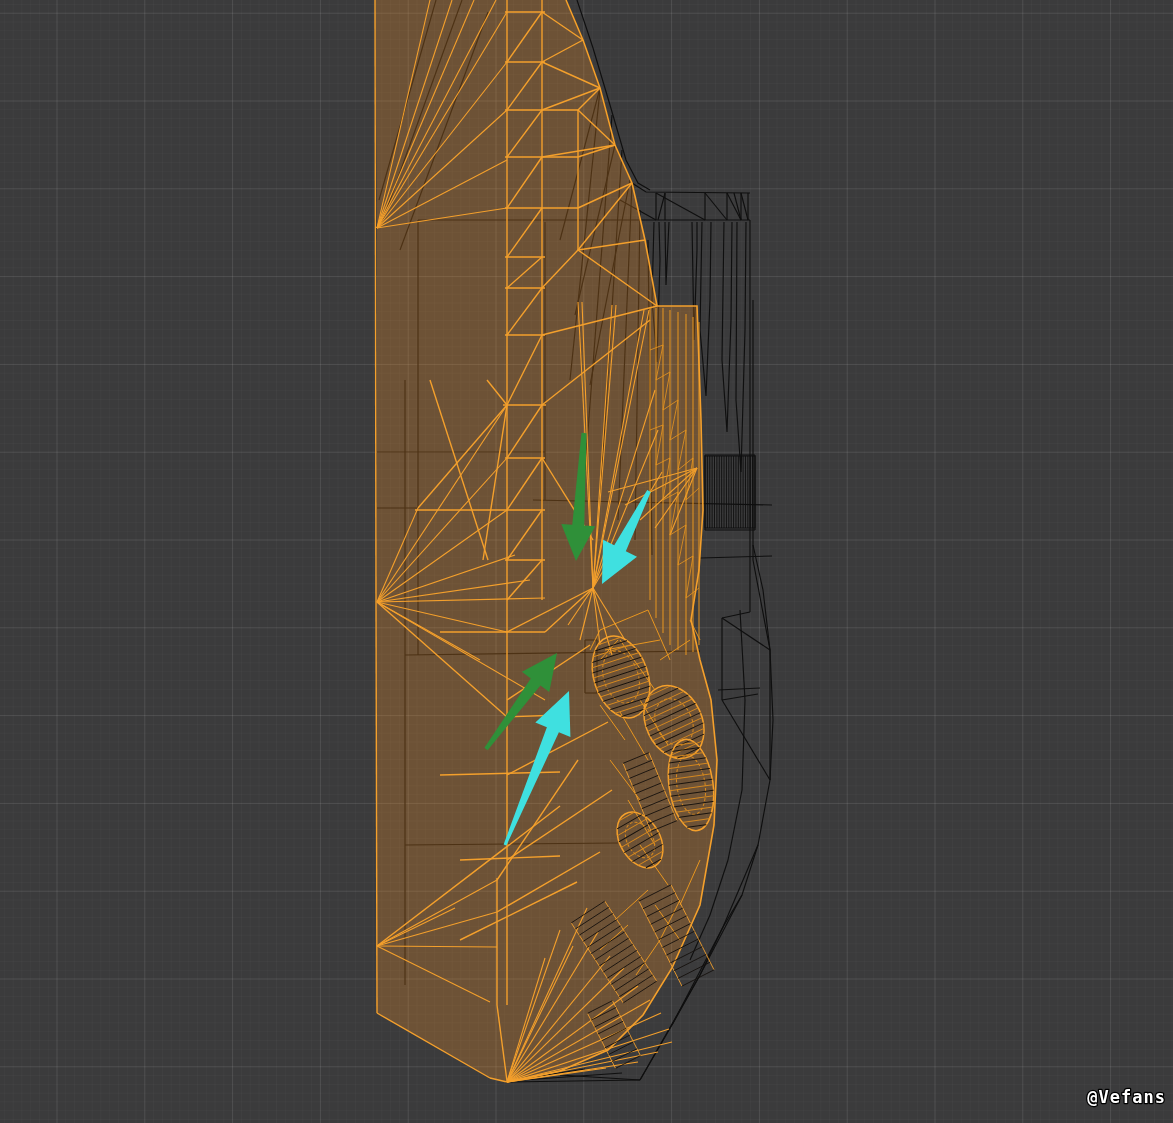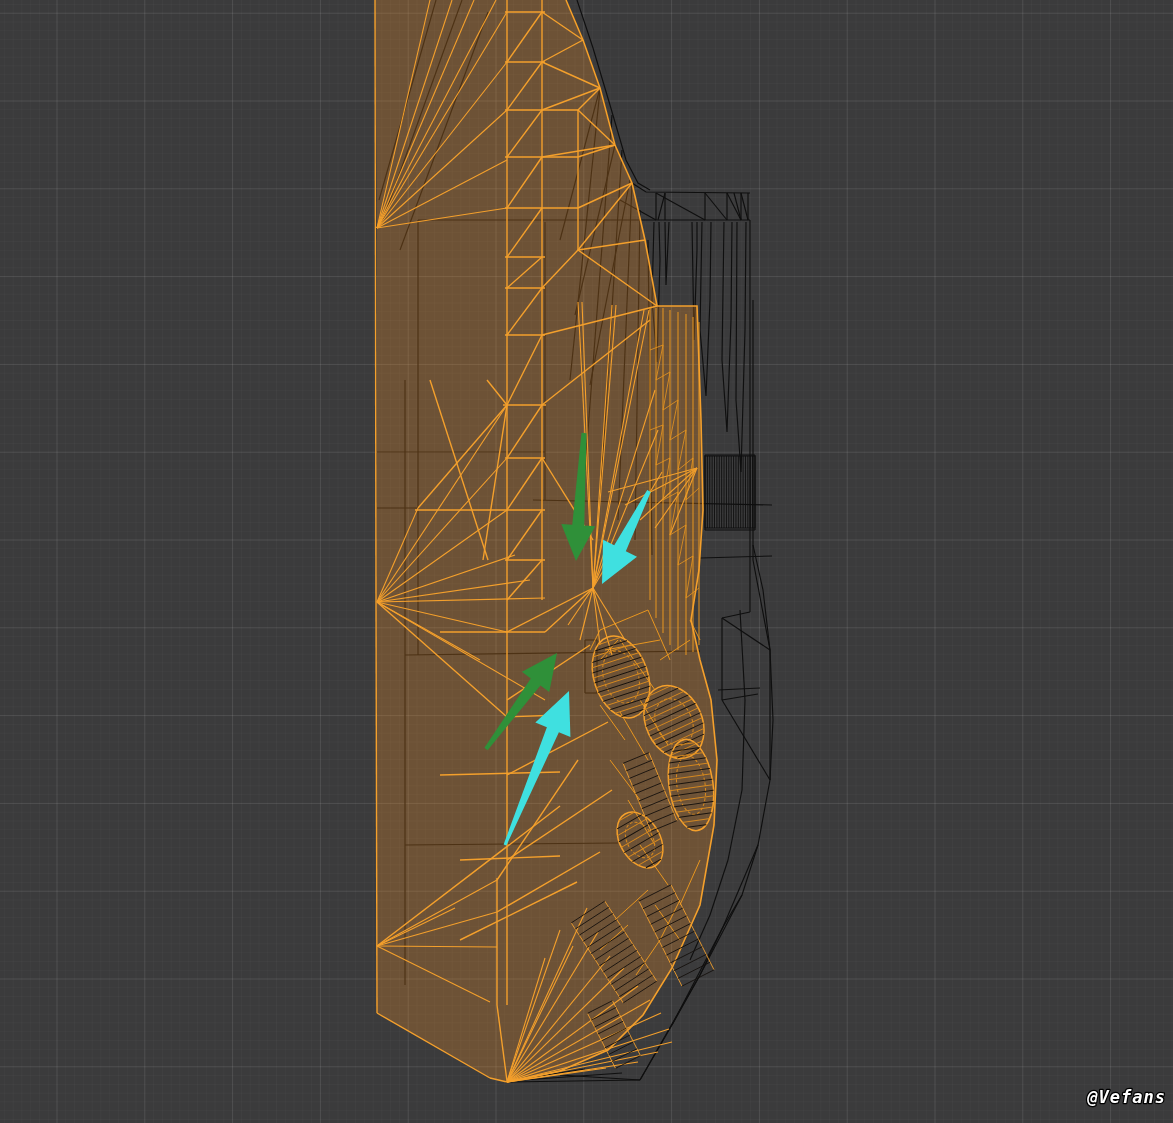--- a/index.html
+++ b/index.html
@@ -1,17 +1,17 @@
 <!DOCTYPE html>
 <html><head>
 <meta charset="utf-8">
 <style>
   html,body{margin:0;padding:0;background:#3b3b3c;overflow:hidden;}
   #stage{position:relative;width:1173px;height:1123px;background:#3b3b3c;
-         font-family:"DejaVu Sans Mono", monospace;font-style:italic;}
+         font-family:"DejaVu Sans Mono", monospace;}
   svg{display:block}
   text.watermark{font-family:"DejaVu Sans Mono", monospace;font-weight:bold;
                  paint-order:stroke;stroke-linejoin:round;letter-spacing:1px;}
 </style>
 </head>
 <body>
 
 <div id="stage">
   <svg id="scene" width="1173" height="1123" viewBox="0 0 1173 1123" xmlns="http://www.w3.org/2000/svg">
     <rect id="bg" x="0" y="0" width="1173" height="1123" fill="#3b3b3c"></rect>

